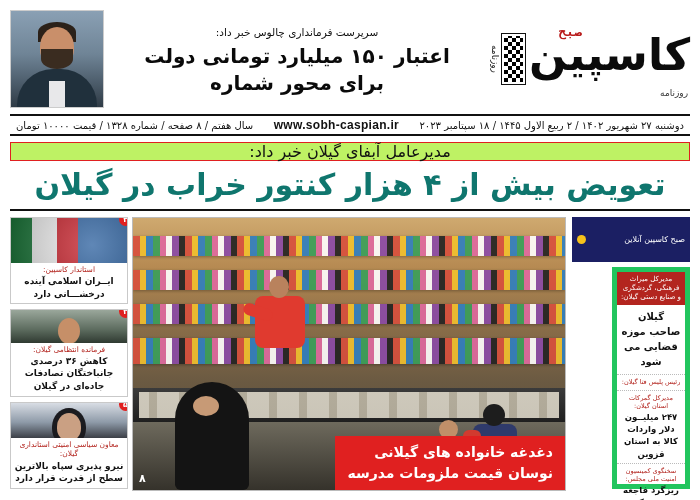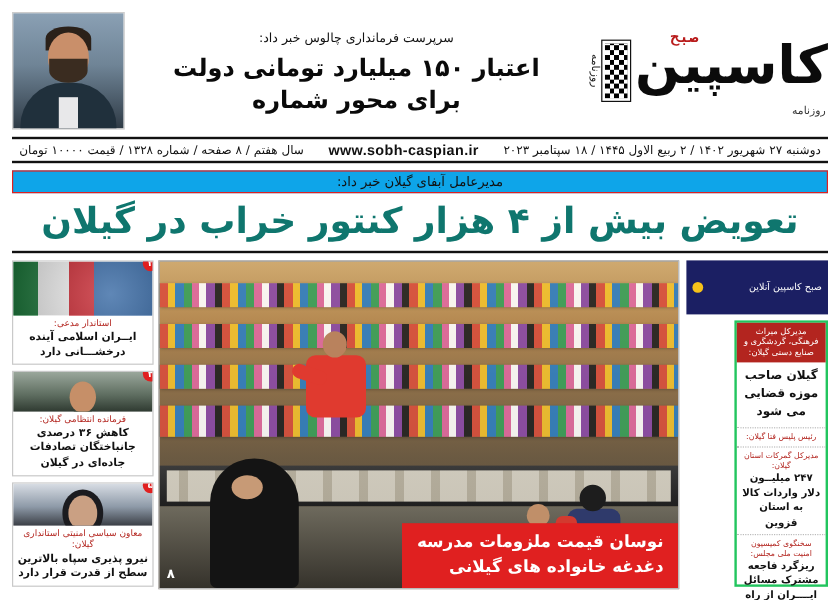--- a/index.html
+++ b/index.html
@@ -187,23 +187,23 @@
   .info-bar .seg { white-space: nowrap; }
 
   
   .banner-line {
     margin: 6px 10px 0 10px;
     border: 1px solid #e02020;
     height: 17px;
     display: flex;
     align-items: center;
     justify-content: center;
-    font-size: 11px;
+    font-size: 16px;
     color: #111;
-    background: #0ea5e9;
+    background: #bef264;
   }
   .main-title {
     margin: 6px 10px 0 10px;
     text-align: center;
     font-size: 30px;
     font-weight: bold;
     line-height: 1.2;
     color: #0f766e;
   }
   .main-rule {
@@ -457,21 +457,21 @@
     box-shadow: 0 16px 0 -1px #242a33;
   }
   .lc-title {
     font-size: 9px;
     font-weight: bold;
     text-align: center;
     line-height: 1.35;
     padding: 3px 4px;
   }
   .news-box {
-    border: 2px solid #22c55e;
+    border: 5px solid #22c55e;
     padding: 0 0 3px 0;
     flex: 1;
     min-height: 0;
     margin-left: 40px;
   }
   .news-head {
     background: #b3251f;
     color: #fff;
     font-size: 7px;
     padding: 3px 4px;
@@ -596,33 +596,33 @@
               <div class="c-head"></div>
           </div>
           <div class="kid">
             <div class="k-body"></div>
               <div class="k-bag"></div>
               <div class="k-legs"></div>
               <div class="k-head"></div>
           </div>
         </div>
         <div class="photo-caption">
+          <span class="l2">دغدغه خانواده های گیلانی</span>
           <span class="l2">نوسان قیمت ملزومات مدرسه</span>
-          <span class="l2">دغدغه خانواده های گیلانی</span>
         </div>
         <div class="photo-page-num">۸</div>
       </div>
     </div>
 
     <div class="col-right">
 
       <div class="card" style="position:relative">
         <span class="marker" style="right:-5px; top:-5px">۲</span>
         <div class="thumb flag"></div>
-        <div class="cap-top">استاندار مدعی:</div>
+        <div class="cap-top">استاندار کاسپین:</div>
         <div class="cap-title">ایــران اسلامی آینده
 درخشـــانی دارد</div>
       </div>
 
       <div class="card" style="position:relative">
         <span class="marker" style="right:-5px; top:-5px">۳</span>
         <div class="thumb officer"></div>
         <div class="cap-top">فرمانده انتظامی گیلان:</div>
         <div class="cap-title">کاهش ۳۶ درصدی جانباختگان
 تصادفات جاده‌ای در گیلان</div>

